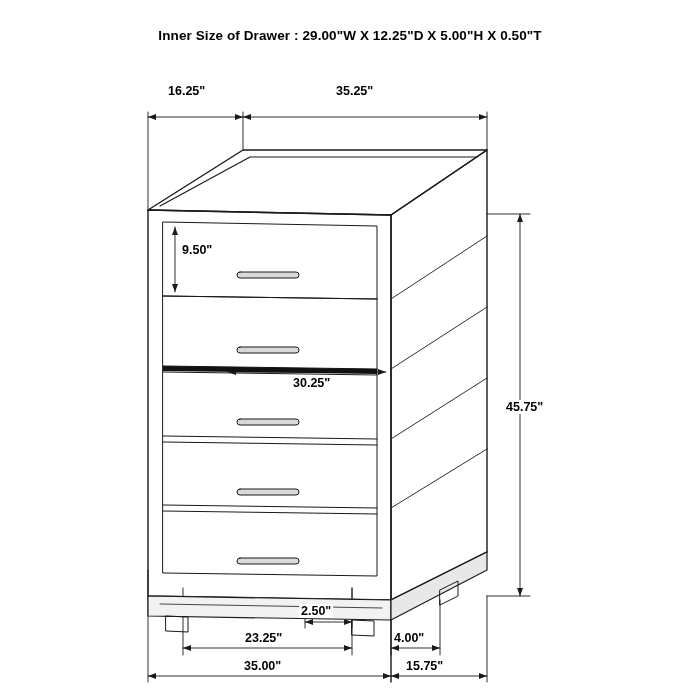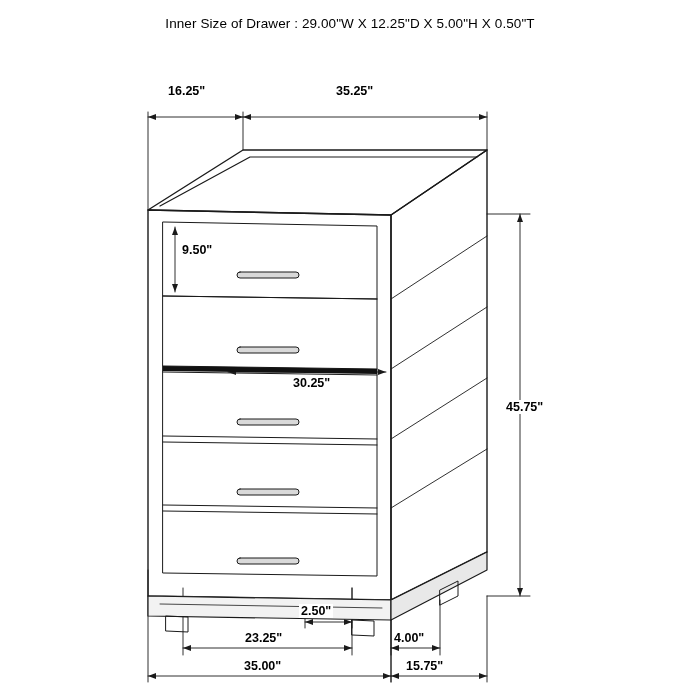--- a/index.html
+++ b/index.html
@@ -15,26 +15,26 @@
     position: relative;
     overflow: hidden;
   }
   #stage {
     position: relative;
     width: 700px;
     height: 700px;
   }
   .title {
     position: absolute;
-    top: 16px;
+    top: 28px;
     left: 0;
     width: 700px;
     text-align: center;
     font-size: 13.5px;
-    font-weight: normal;
+    font-weight: bold;
     letter-spacing: 0.1px;
   }
   svg.drawing {
     position: absolute;
     top: 0;
     left: 0;
     width: 700px;
     height: 700px;
   }
   .dimlabel {

